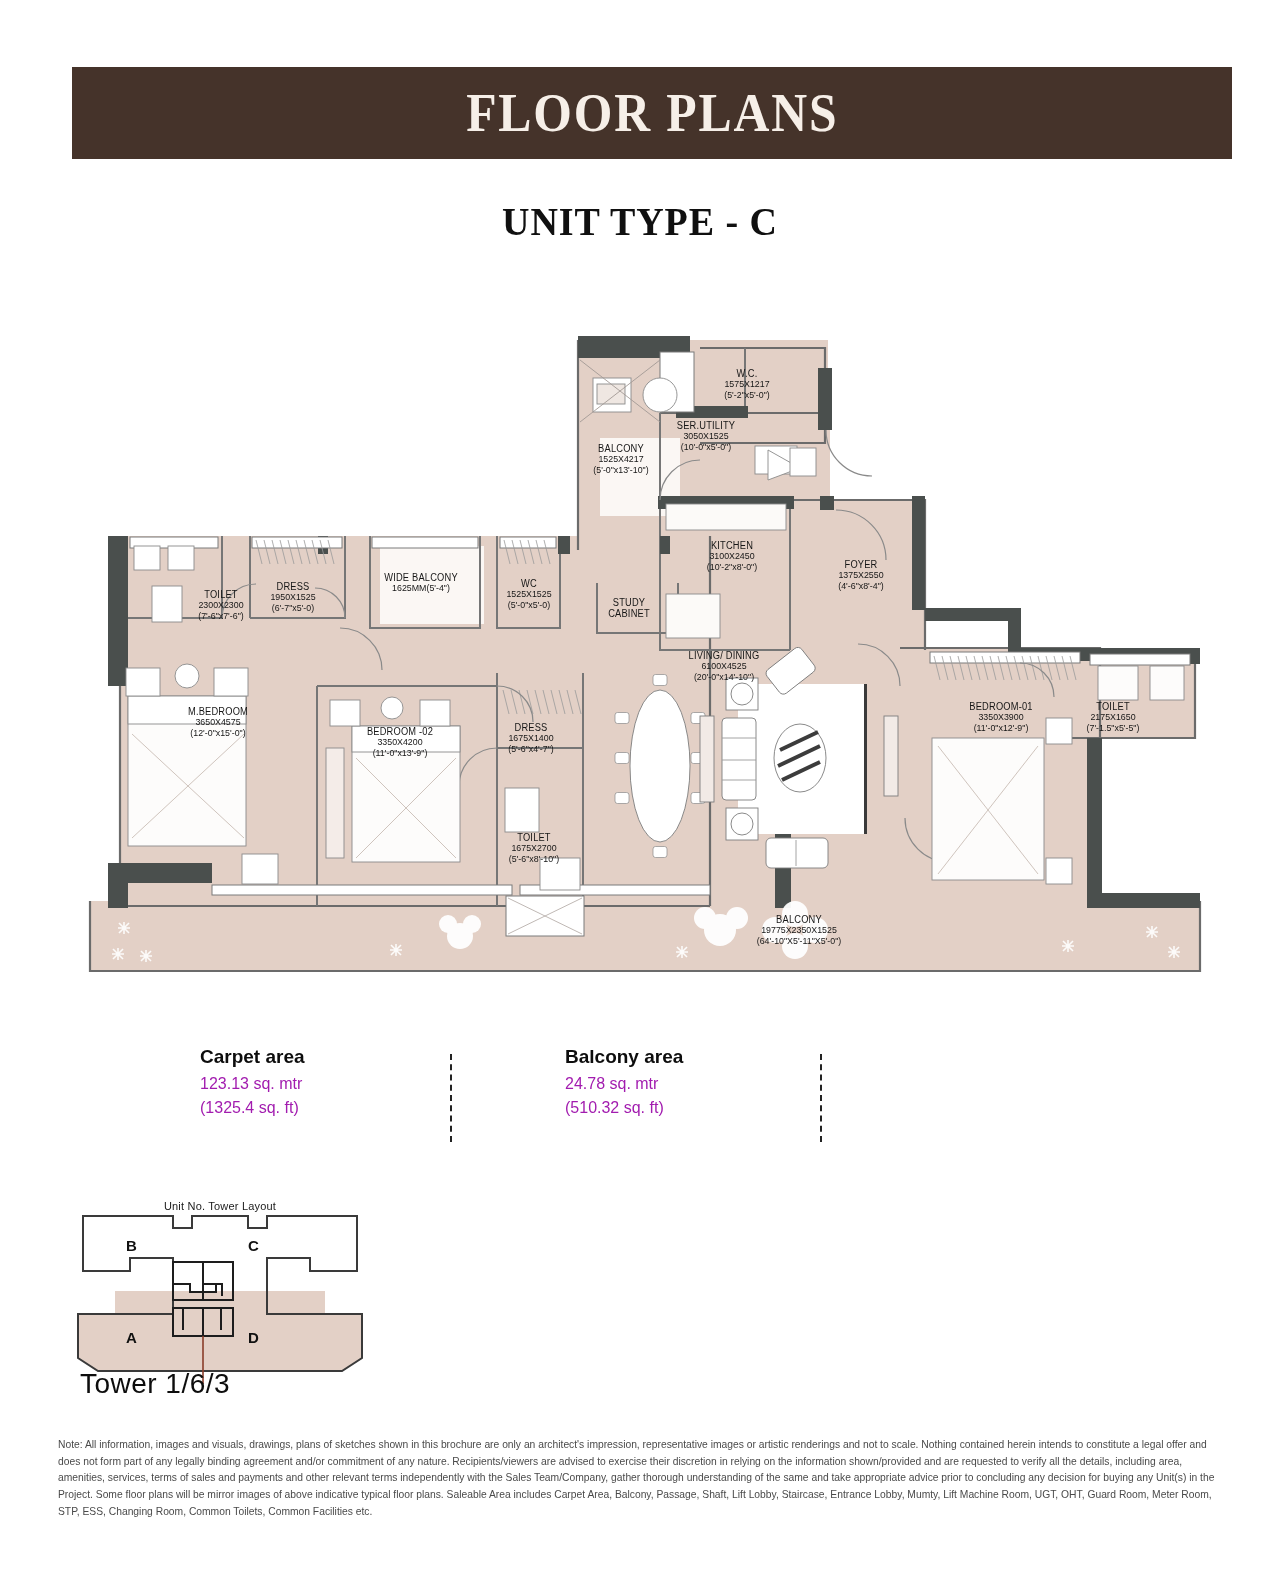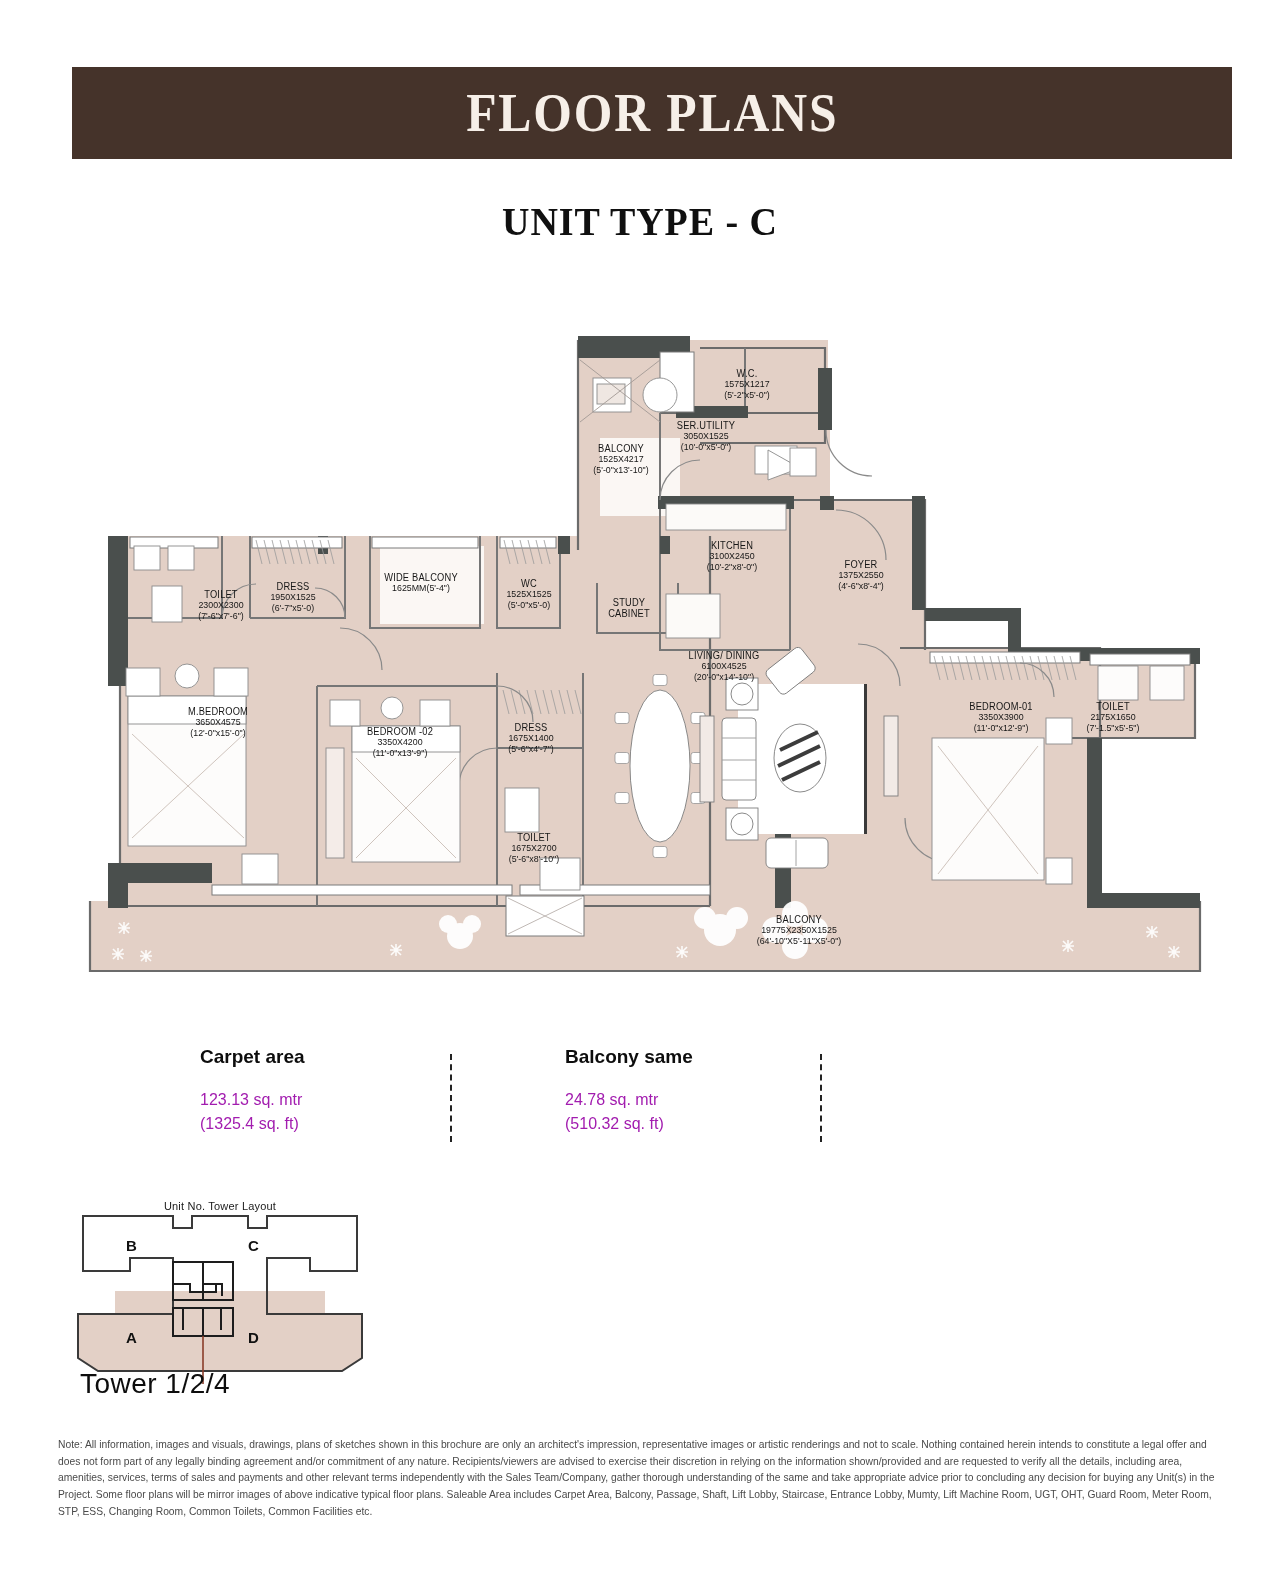--- a/index.html
+++ b/index.html
@@ -44,21 +44,21 @@
   .lbl .n{display:block;font-size:11px;letter-spacing:.2px;}
   .lbl .d{display:block;font-size:10.5px;}
   .lbl .f{display:block;font-size:10.5px;}
   .lbl.sm .n{font-size:10px;}
   .lbl.sm .d,.lbl.sm .f{font-size:9.5px;}
 
   
   .area-row{position:absolute;left:72px;top:1046px;width:1136px;height:104px;}
   .area-col{position:absolute;top:0;text-align:left;}
   .area-col .h{
-    font-size:19px;font-weight:bold;color:#0d0d0d;margin-bottom:20px;
+    font-size:19px;font-weight:bold;color:#0d0d0d;margin-bottom:4px;
     font-family:"Liberation Sans", sans-serif;
   }
   .area-col .v{font-size:16px;color:#a21caf;line-height:1.5;}
   .area-div{
     position:absolute;top:8px;width:0;height:88px;
     border-left:2px dashed #222;
   }
 
   
   .tower-key{position:absolute;left:70px;top:1196px;width:300px;height:210px;}
@@ -442,21 +442,21 @@
 </div>
 
 <div class="area-row">
   <div class="area-col" style="left:128px;">
     <div class="h">Carpet area</div>
     <div class="v">123.13 sq. mtr</div>
     <div class="v">(1325.4 sq. ft)</div>
   </div>
   <div class="area-div" style="left:378px;"></div>
   <div class="area-col" style="left:493px;">
-    <div class="h">Balcony same</div>
+    <div class="h">Balcony area</div>
     <div class="v">24.78 sq. mtr</div>
     <div class="v">(510.32 sq. ft)</div>
   </div>
   <div class="area-div" style="left:748px;"></div>
 </div>
 
 <div class="tower-caption" style="left:70px;top:1200px;">Unit No. Tower Layout</div>
 
 <div class="tower-key">
 <svg width="300" height="200" viewBox="0 0 300 200" xmlns="http://www.w3.org/2000/svg">
@@ -477,15 +477,15 @@
     <path d="M133,88 L152,88 L152,100"></path>
   </g>
   <path d="M133,140 L133,188" stroke="#8a3d2a" stroke-width="1.6"></path>
 </svg>
 </div>
 <div style="position:absolute;left:126px;top:1237px;font-size:15px;font-weight:bold;color:#111;">B</div>
 <div style="position:absolute;left:248px;top:1237px;font-size:15px;font-weight:bold;color:#111;">C</div>
 <div style="position:absolute;left:126px;top:1329px;font-size:15px;font-weight:bold;color:#111;">A</div>
 <div style="position:absolute;left:248px;top:1329px;font-size:15px;font-weight:bold;color:#111;">D</div>
 
-<div class="tower-name">Tower 1/2/4</div>
+<div class="tower-name">Tower 1/6/3</div>
 
 <div class="note">Note: All information, images and visuals, drawings, plans of sketches shown in this brochure are only an architect's impression, representative images or artistic renderings and not to scale. Nothing contained herein intends to constitute a legal offer and does not form part of any legally binding agreement and/or commitment of any nature. Recipients/viewers are advised to exercise their discretion in relying on the information shown/provided and are requested to verify all the details, including area, amenities, services, terms of sales and payments and other relevant terms independently with the Sales Team/Company, gather thorough understanding of the same and take appropriate advice prior to concluding any decision for buying any Unit(s) in the Project. Some floor plans will be mirror images of above indicative typical floor plans. Saleable Area  includes Carpet Area, Balcony, Passage, Shaft, Lift Lobby, Staircase, Entrance Lobby, Mumty, Lift Machine Room, UGT, OHT, Guard Room, Meter Room, STP, ESS, Changing Room, Common Toilets, Common Facilities etc.</div>
 
 </body></html>

